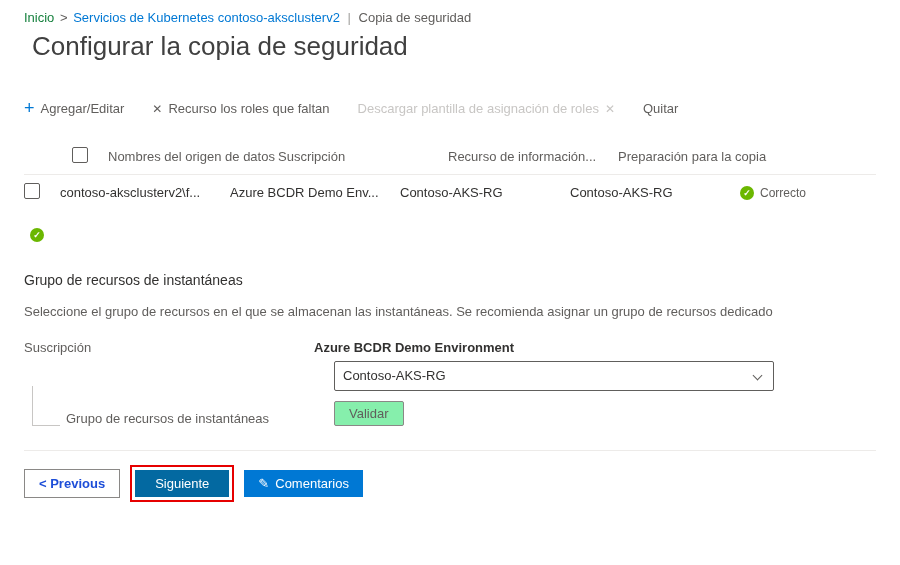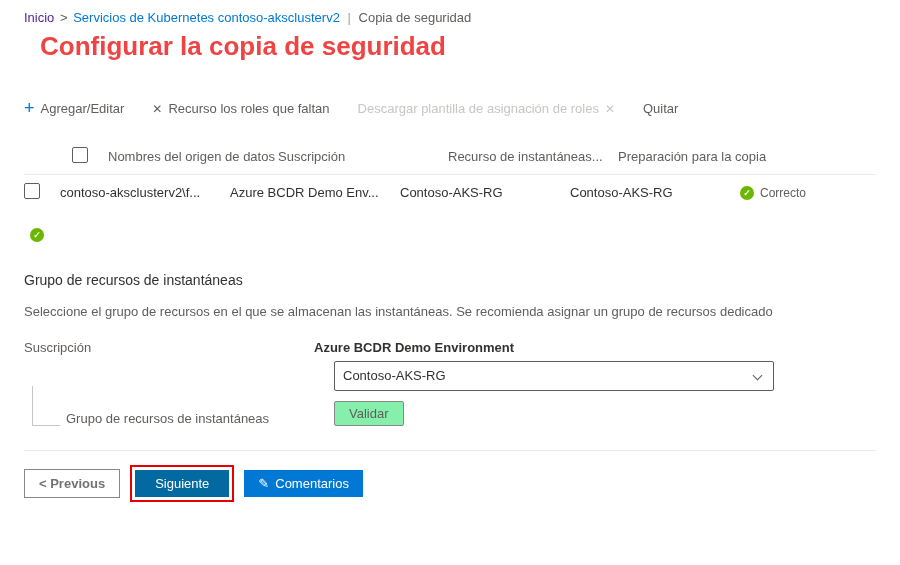--- a/index.html
+++ b/index.html
@@ -10,30 +10,30 @@
     font-size: 13px;
     color: #323130;
     background: #fff;
     width: 900px;
   }
   .breadcrumb {
     font-size: 13px;
     color: #0078d4;
     margin-bottom: 6px;
   }
-  .breadcrumb .home { color: #4c1d95; }
+  .breadcrumb .home { color: #15803d; }
   .breadcrumb a { color: #0078d4; text-decoration: none; }
   .breadcrumb .sep { color: #605e5c; margin: 0 2px; }
   .breadcrumb .muted { color: #605e5c; }
   .breadcrumb .divider { color: #a19f9d; margin: 0 4px; }
   h1.page-title {
     font-size: 26px;
-    font-weight: 700;
-    color: #ef4444;
-    margin: 6px 0 36px 16px;
+    font-weight: 400;
+    color: #404040;
+    margin: 6px 0 36px 8px;
   }
   .toolbar {
     display: flex;
     align-items: center;
     gap: 28px;
     margin-bottom: 20px;
   }
   .toolbar-item {
     display: flex;
     align-items: center;
@@ -164,21 +164,21 @@
     display: flex;
     align-items: center;
     gap: 10px;
   }
   .btn-prev {
     border: 1px solid #8a8886;
     background: #fff;
     padding: 6px 14px;
     font-size: 13px;
     font-weight: 600;
-    color: #737373;
+    color: #1d4ed8;
     cursor: pointer;
   }
   .btn-next-wrap {
     border: 2px solid #e60000;
     padding: 3px;
   }
   .btn-next {
     background: #0369a1;
     color: #fff;
     border: none;
@@ -231,21 +231,21 @@
   <div class="toolbar-item">
     <span>Quitar</span>
   </div>
 </div>
 
 <div class="table">
   <div class="table-header">
     <div><span class="checkbox"></span></div>
     <div>Nombres del origen de datos</div>
     <div>Suscripción</div>
-    <div>Recurso de instantáneas...</div>
+    <div>Recurso de información...</div>
     <div>Preparación para la copia</div>
   </div>
   <div class="table-row">
     <div><span class="checkbox"></span></div>
     <div>contoso-aksclusterv2\f...</div>
     <div>Azure BCDR Demo Env...</div>
     <div>Contoso-AKS-RG</div>
     <div>Contoso-AKS-RG</div>
     <div class="status-cell">
       <span class="success-icon">✓</span>

